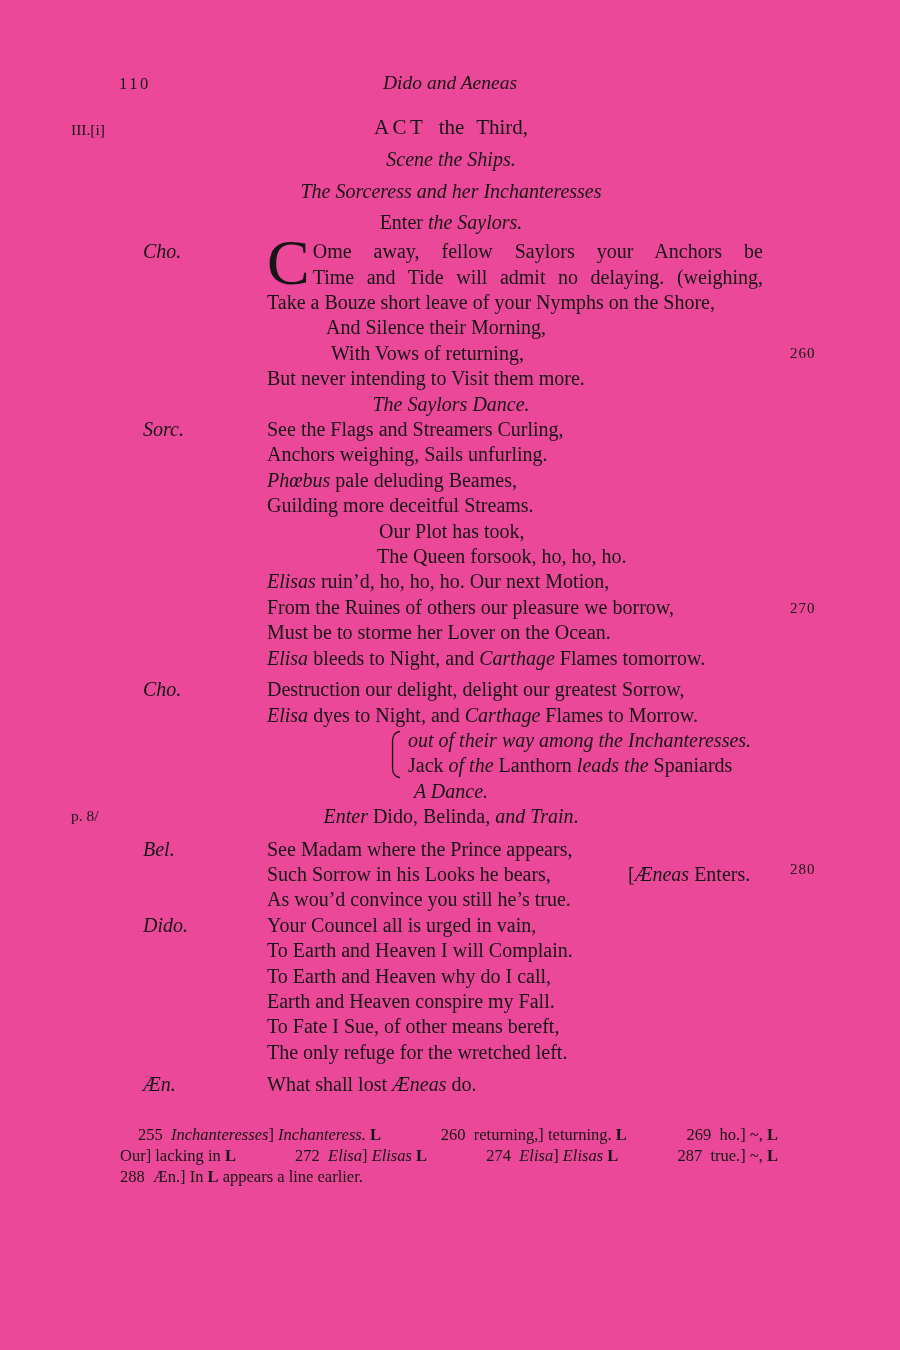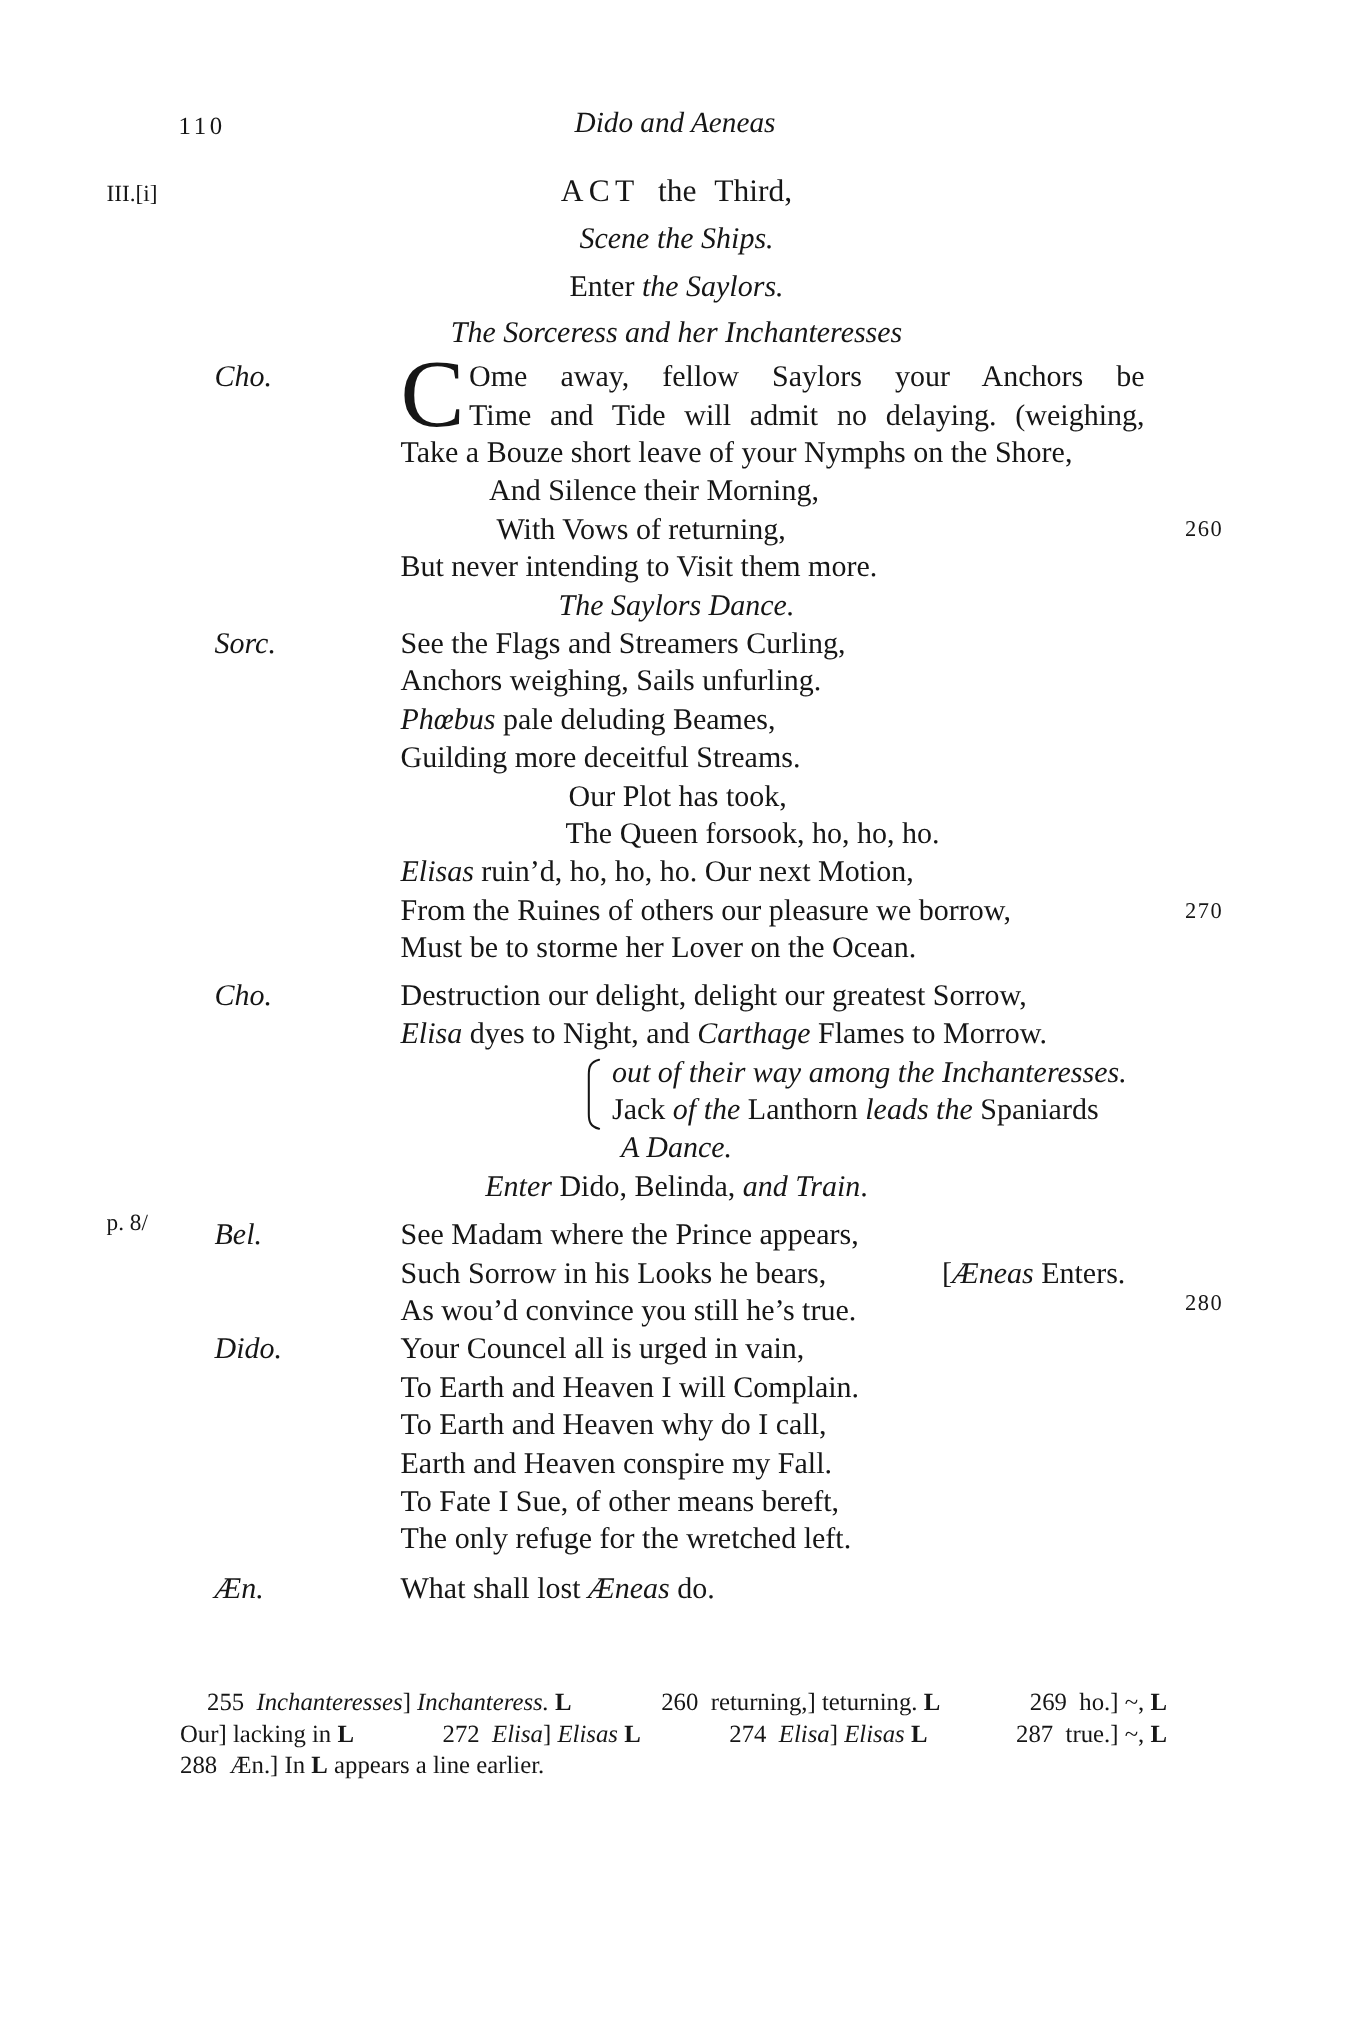--- a/index.html
+++ b/index.html
@@ -1,18 +1,18 @@
 <!DOCTYPE html>
 <html><head>
 <meta charset="utf-8">
 <style>
   html,body { margin:0; padding:0; background:#e8e8e8; }
   .page {
     position:relative; width:900px; height:1350px;
-    background:#ffffff; color:#161616;
+    background:#ec4899; color:#161616;
     font-family:"Liberation Serif", serif;
     overflow:hidden;
     text-decoration:underline;
   }
   
   .pagenum {
     position:absolute; left:119px; top:74px;
     font-size:16.5px; letter-spacing:2.5px;
   }
   .running-title {
@@ -84,22 +84,22 @@
   <div class="mnote mnote-page">p. 8/</div>
 
   <div class="lnum lnum-260">260</div>
   <div class="lnum lnum-270">270</div>
   <div class="lnum lnum-280">280</div>
 
   <div class="text-block">
 
     <div class="h h-act"><span class="seg-sp">ACT</span><span class="seg-r"> the Third,</span></div>
     <div class="h"><span class="seg-i">Scene the Ships.</span></div>
+    <div class="h"><span class="seg-i">The Sorceress and her Inchanteresses</span></div>
     <div class="h"><span class="seg-r">Enter </span><span class="seg-i">the Saylors.</span></div>
-    <div class="h"><span class="seg-i">The Sorceress and her Inchanteresses</span></div>
 
     <div class="speech">
       <div class="speaker">Cho.</div>
       <div class="lines">
         <div class="dc-para">
           <span class="dropcap">C</span>
           <div class="jline"><span class="seg-r">Ome away, fellow Saylors your Anchors be</span></div>
           <div class="jline"><span class="seg-r">Time and Tide will admit no delaying. (weighing,</span></div>
         </div>
         <div class="vline"><span class="seg-r">Take a Bouze short leave of your Nymphs on the Shore,</span></div>
@@ -116,20 +116,21 @@
       <div class="lines">
         <div class="vline"><span class="seg-r">See the Flags and Streamers Curling,</span></div>
         <div class="vline"><span class="seg-r">Anchors weighing, Sails unfurling.</span></div>
         <div class="vline"><span class="seg-i">Phœbus</span><span class="seg-r"> pale deluding Beames,</span></div>
         <div class="vline"><span class="seg-r">Guilding more deceitful Streams.</span></div>
         <div class="vline ind112"><span class="seg-r">Our Plot has took,</span></div>
         <div class="vline ind110"><span class="seg-r">The Queen forsook, ho, ho, ho.</span></div>
         <div class="vline"><span class="seg-i">Elisas</span><span class="seg-r"> ruin’d, ho, ho, ho. Our next Motion,</span></div>
         <div class="vline"><span class="seg-r">From the Ruines of others our pleasure we borrow,</span></div>
         <div class="vline"><span class="seg-r">Must be to storme her Lover on the Ocean.</span></div>
+        <div class="vline"><span class="seg-i">Elisa</span><span class="seg-r"> bleeds to Night, and </span><span class="seg-i">Carthage</span><span class="seg-r"> Flames tomorrow.</span></div>
       </div>
     </div>
 
     <div class="speech gap6">
       <div class="speaker">Cho.</div>
       <div class="lines">
         <div class="vline"><span class="seg-r">Destruction our delight, delight our greatest Sorrow,</span></div>
         <div class="vline"><span class="seg-i">Elisa</span><span class="seg-r"> dyes to Night, and </span><span class="seg-i">Carthage</span><span class="seg-r"> Flames to Morrow.</span></div>
         <div class="brace-block">
           <svg class="brace-svg" viewBox="0 0 13 50" xmlns="http://www.w3.org/2000/svg">

